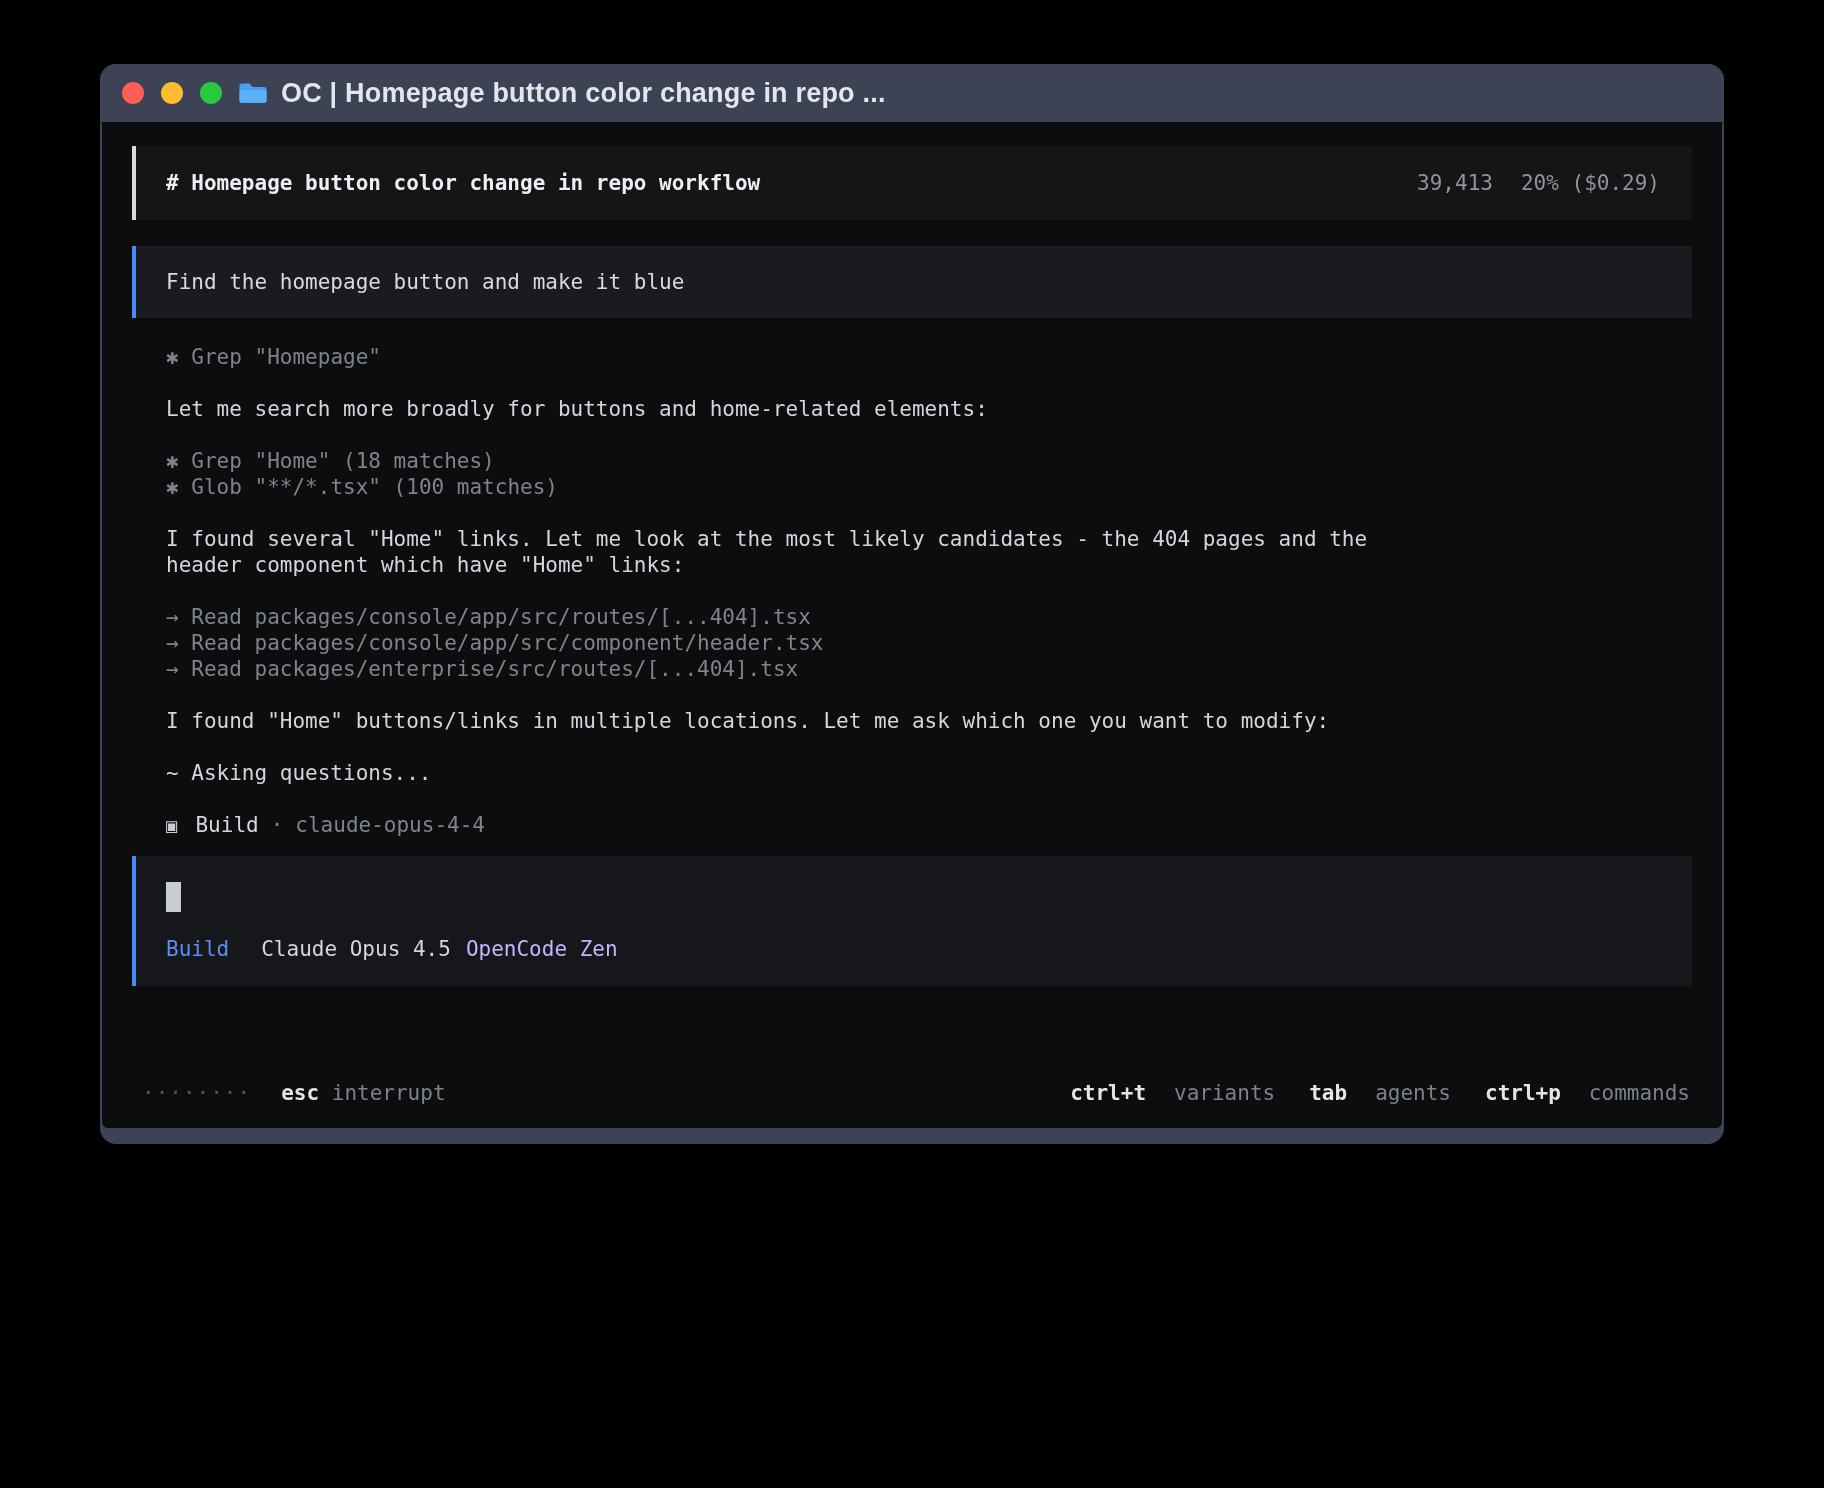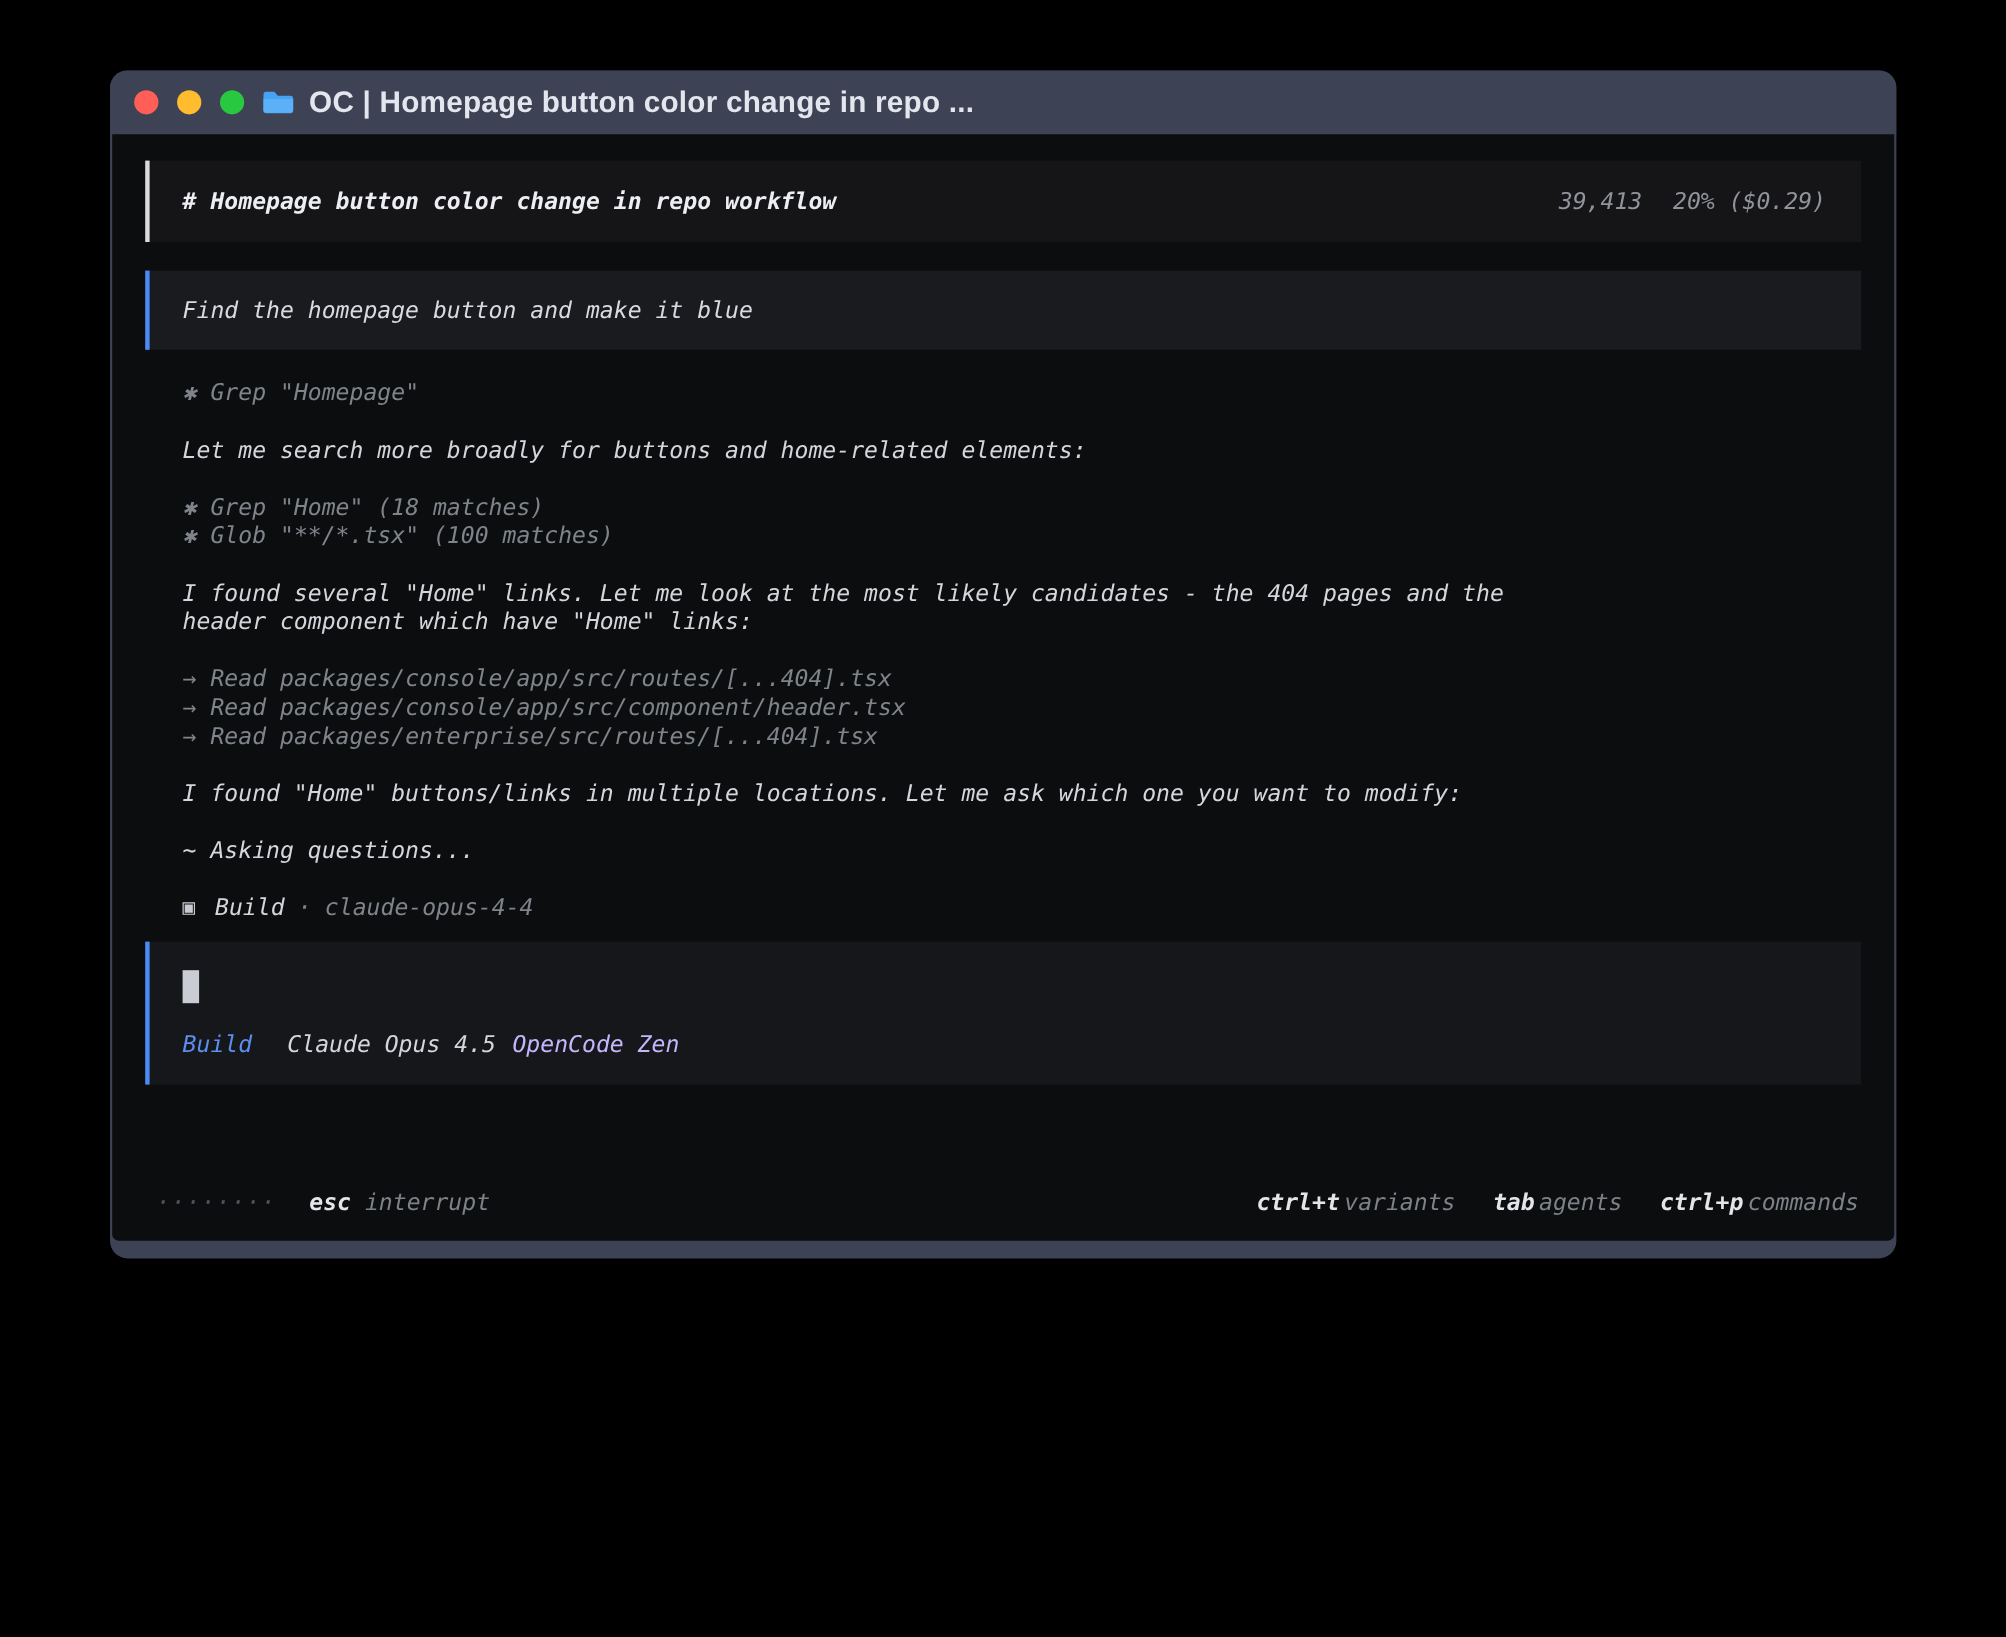--- a/index.html
+++ b/index.html
@@ -23,21 +23,21 @@
   .tl.green { background:#28c840; }
   .title-wrap { margin-left:138px; display:flex; align-items:center; gap:13px; }
   .title-text { color:#e3e6ee; font-weight:700; font-size:27px; letter-spacing:0.2px; }
 
   
   .tbody {
     position:absolute; left:2px; right:2px; top:58px; bottom:16px;
     background:#0c0d0f; border-radius:0 0 6px 6px;
     display:flex; flex-direction:column;
     padding:24px 30px 16px 30px;
-    font-size:21px; line-height:26px;font-style:italic;
+    font-size:21px; line-height:26px;
   }
 
   .session-header {
     height:74px; background:#151518; border-left:4px solid #d8dade;
     display:flex; align-items:center; justify-content:space-between;
     padding:0 32px 0 30px; flex-shrink:0;
   }
   .sh-title { color:#eceef2; font-weight:700; }
   .sh-stats { color:#8f939a; display:flex; gap:28px; }
 
@@ -69,21 +69,21 @@
   .statusbar {
     margin-top:auto; display:flex; align-items:center; justify-content:space-between;
     padding:0 2px 6px 10px; flex-shrink:0;
   }
   .sb-left { display:flex; align-items:center; }
   .sb-dots { color:#4e5663; letter-spacing:1px; }
   .sb-esc  { margin-left:30px; }
   .sb-key  { color:#e3e5e9; font-weight:700; }
   .sb-label{ color:#7d8188; }
   .sb-right{ display:flex; align-items:center; gap:34px; }
-  .sb-group{ display:flex; align-items:center; gap:4px; }
+  .sb-group{ display:flex; align-items:center; gap:28px; }
 </style>
 </head>
 <body>
 
 <div class="window">
 
   <div class="titlebar">
     <div class="traffic-lights">
       <span class="tl red"></span>
       <span class="tl yellow"></span>

